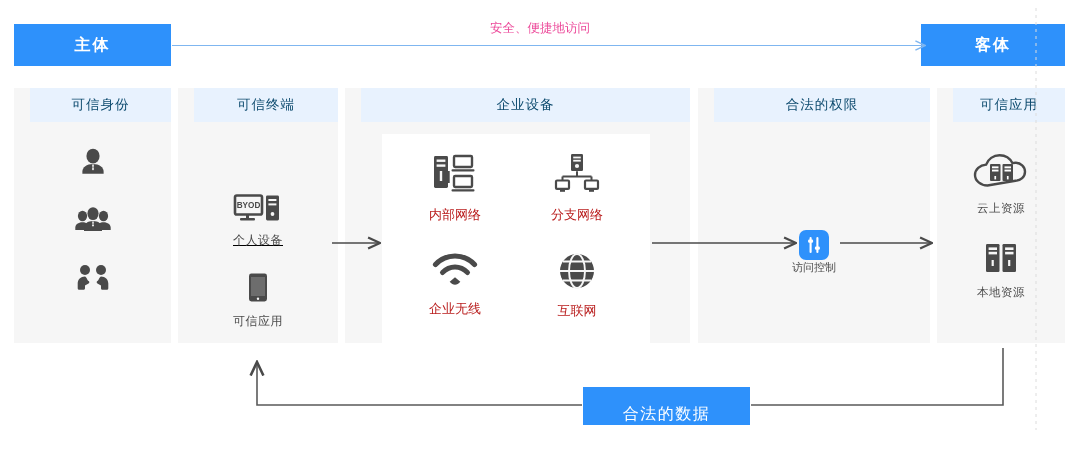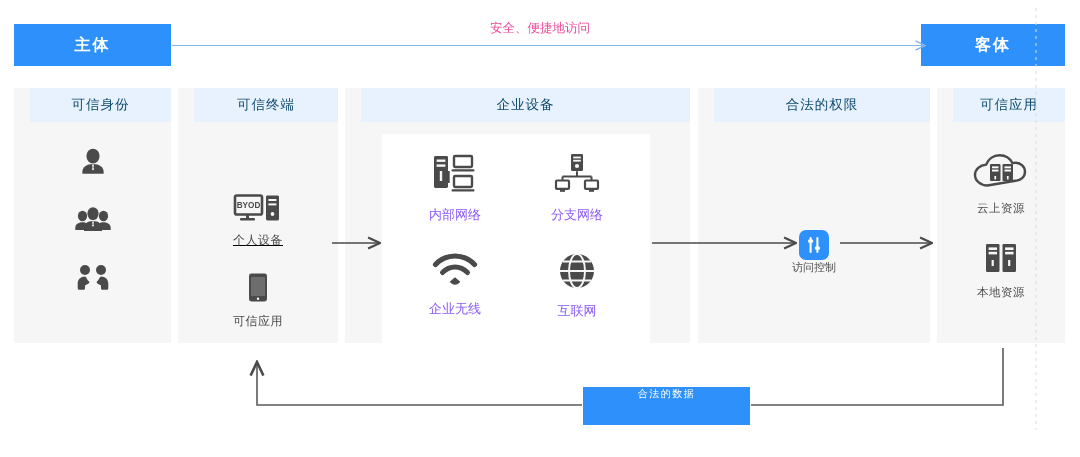--- a/index.html
+++ b/index.html
@@ -68,40 +68,40 @@
   
   #net-panel{
     position:absolute;left:37px;top:12px;width:268px;height:210px;
     background:#ffffff;
   }
   .net-item{position:absolute;display:flex;flex-direction:column;align-items:center;width:110px;}
   #net-1{left:18px;top:18px;}
   #net-2{left:140px;top:18px;}
   #net-3{left:18px;top:118px;}
   #net-4{left:140px;top:118px;}
-  .net-item .cap{margin-top:8px;font-size:13px;color:#8b5cf6;}
+  .net-item .cap{margin-top:8px;font-size:13px;color:#b91c1c;}
 
   
   #ac-item{position:absolute;left:0;right:0;top:108px;display:flex;flex-direction:column;align-items:center;}
   #ac-chip{
     width:30px;height:30px;border-radius:7px;background:#2e91fb;
     display:flex;align-items:center;justify-content:center;
   }
   #ac-item .cap{font-size:11px;color:#4b4b4b;}
 
   
   #app-1{top:28px;} #app-2{top:120px;}
   #app-1 .cap,#app-2 .cap{font-size:11.5px;color:#4b4b4b;}
 
   
   #data-box{
     position:absolute;left:583px;top:387px;width:167px;height:38px;
     background:#2e91fb;color:#fff;
-    display:flex;align-items:flex-start;justify-content:center;
-    font-size:10px;letter-spacing:1.5px;
+    display:flex;align-items:flex-end;justify-content:center;
+    font-size:16px;letter-spacing:1.5px;
   }
 
   
   #wires{position:absolute;left:0;top:0;width:1080px;height:457px;pointer-events:none;}
 </style>
 </head>
 <body>
 
 <div id="stage">
 

